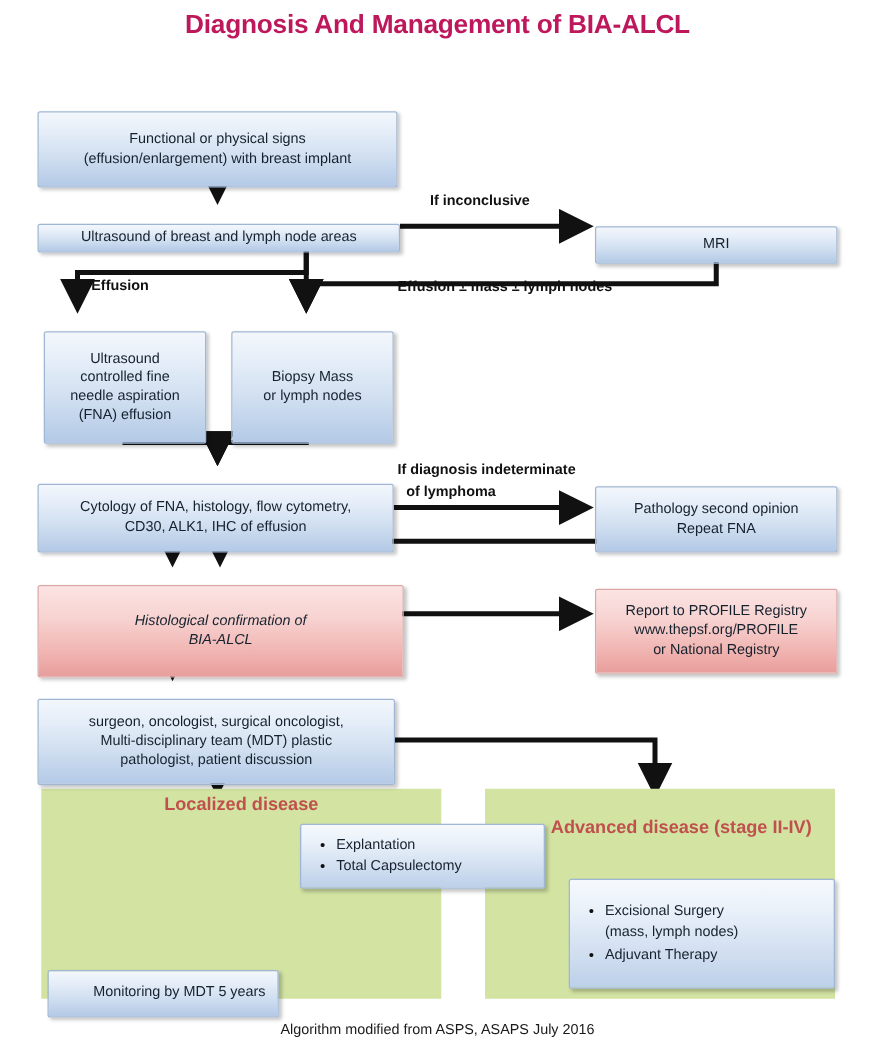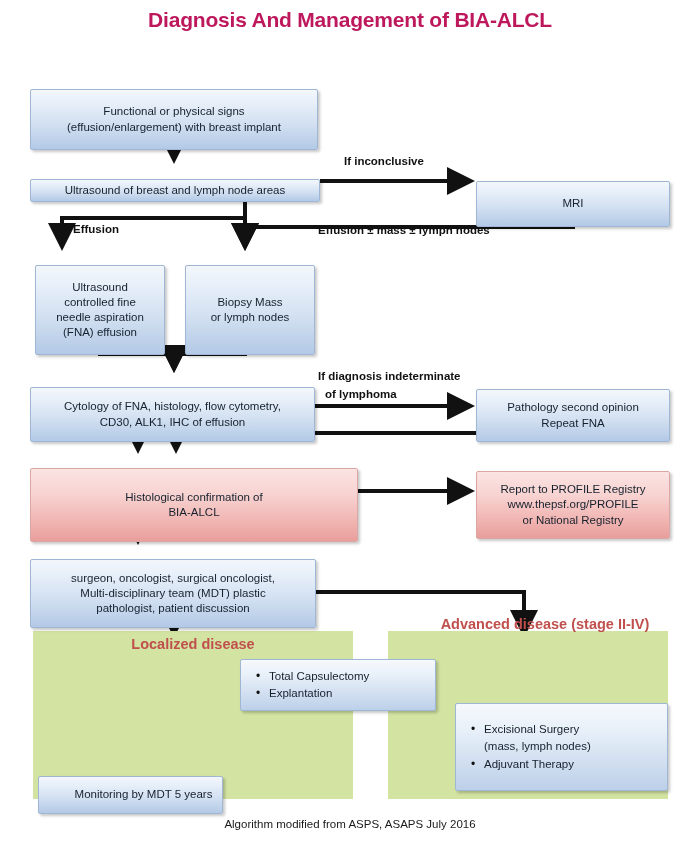--- a/index.html
+++ b/index.html
@@ -129,32 +129,32 @@
     <path d="M175,679 L118,679 L118,748"></path>
   </g>
 </svg>
 
 <div class="title">Diagnosis And Management of BIA-ALCL</div>
 
 <div class="panel" style="left:33px;top:631px;width:320px;height:168px;"></div>
 <div class="panel" style="left:388px;top:631px;width:280px;height:168px;"></div>
 
 <div class="panel-title" style="left:33px;top:636px;width:320px;">Localized disease</div>
-<div class="panel-title" style="left:388px;top:616px;width:224px;padding-left:45px;">Advanced disease (stage II-IV)</div>
+<div class="panel-title" style="left:388px;top:654px;width:224px;padding-left:45px;">Advanced disease (stage II-IV)</div>
 
 <div class="node blue" style="left:30px;top:68px;width:288px;height:61px;">
   <span class="ln">Functional or physical signs</span>
   <span class="ln">(effusion/enlargement) with breast implant</span>
 </div>
 
 <div class="node blue" style="left:30px;top:158px;width:290px;height:23px;">
   <span class="ln">Ultrasound of breast and lymph node areas</span>
 </div>
 
-<div class="node blue" style="left:476px;top:160px;width:194px;height:46px;">
+<div class="node blue" style="left:476px;top:160px;width:194px;height:30px;">
   <span class="ln">MRI</span>
 </div>
 
 <div class="node blue" style="left:35px;top:244px;width:130px;height:90px;">
   <span class="ln">Ultrasound</span>
   <span class="ln">controlled fine</span>
   <span class="ln">needle aspiration</span>
   <span class="ln">(FNA) effusion</span>
 </div>
 
@@ -166,21 +166,21 @@
 <div class="node blue" style="left:30px;top:366px;width:285px;height:55px;">
   <span class="ln">Cytology of FNA, histology, flow cytometry,</span>
   <span class="ln">CD30, ALK1, IHC of effusion</span>
 </div>
 
 <div class="node blue" style="left:476px;top:368px;width:194px;height:53px;">
   <span class="ln">Pathology second opinion</span>
   <span class="ln">Repeat FNA</span>
 </div>
 
-<div class="node pink" style="left:30px;top:447px;width:328px;height:74px;">
+<div class="node pink" style="left:30px;top:447px;width:293px;height:74px;font-style:italic;">
   <span class="ln">Histological confirmation of</span>
   <span class="ln">BIA-ALCL</span>
 </div>
 
 <div class="node pink" style="left:476px;top:450px;width:194px;height:68px;">
   <span class="ln">Report to PROFILE Registry</span>
   <span class="ln">www.thepsf.org/PROFILE</span>
   <span class="ln">or National Registry</span>
 </div>
 
@@ -189,22 +189,22 @@
   <span class="ln">Multi-disciplinary team (MDT) plastic</span>
   <span class="ln">pathologist, patient discussion</span>
 </div>
 
 <div class="node blue" style="left:38px;top:755px;width:185px;height:38px;padding-left:32px;">
   <span class="ln">Monitoring by MDT 5 years</span>
 </div>
 
 <div class="bulletbox" style="left:240px;top:659px;width:196px;height:52px;">
   <ul>
+    <li>Explantation</li>
     <li>Total Capsulectomy</li>
-    <li>Explantation</li>
   </ul>
 </div>
 
 <div class="bulletbox" style="left:455px;top:703px;width:213px;height:88px;">
   <ul>
     <li>Excisional Surgery</li>
     <li class="cont">(mass, lymph nodes)</li>
     <li>Adjuvant Therapy</li>
   </ul>
 </div>

